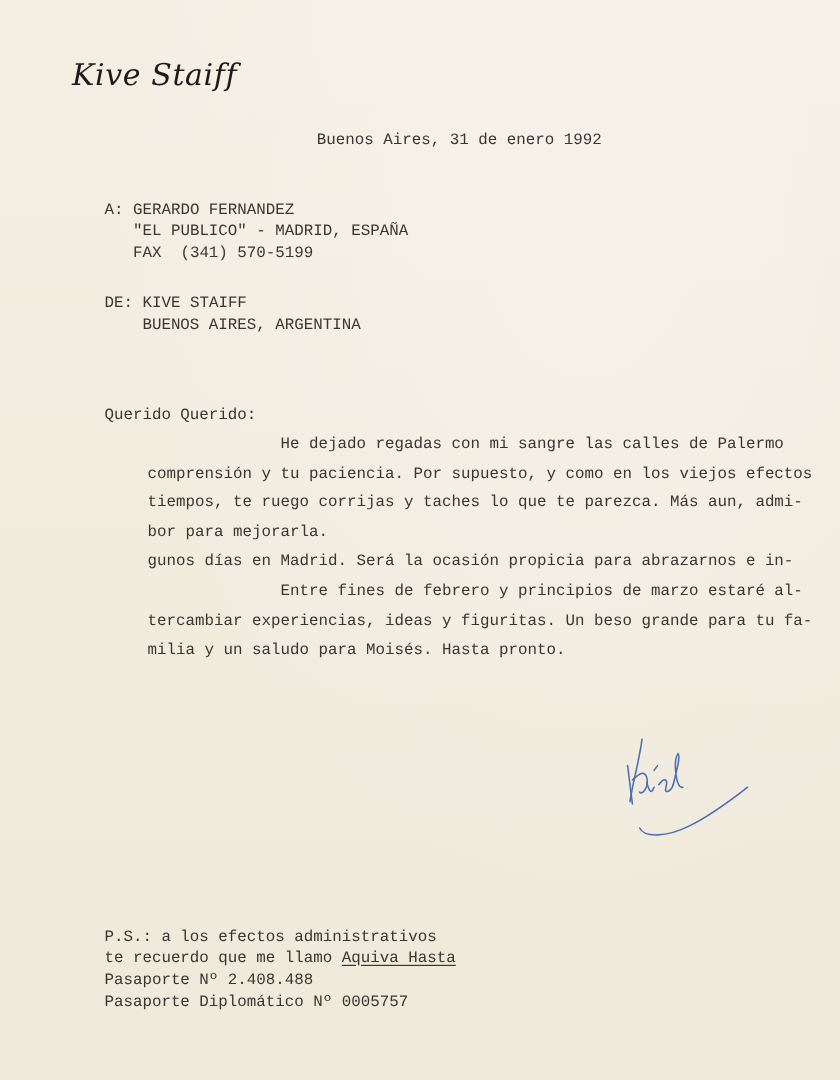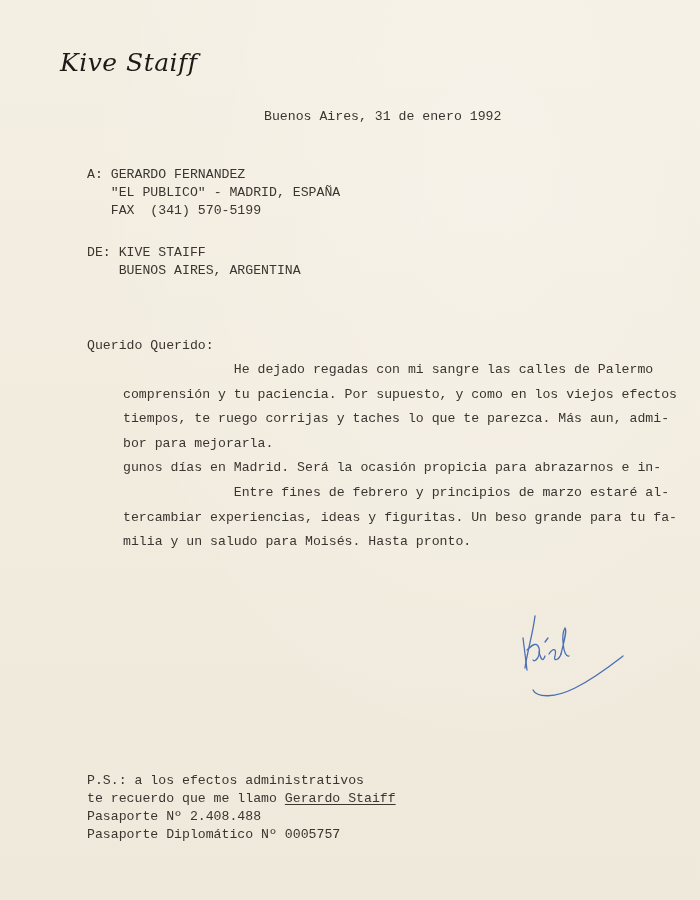--- a/index.html
+++ b/index.html
@@ -71,15 +71,15 @@
     <path d="M12 42 C18 36 22 34 24 40 C26 48 20 55 18 52"></path>
     <path d="M24 44 C26 52 28 54 30 48"></path>
     <path d="M30 34 L33 30"></path>
     <path d="M34 46 C38 40 42 40 40 48 C38 54 44 52 46 46"></path>
     <path d="M46 46 C50 30 52 22 50 20 C46 26 48 50 54 48"></path>
     <path d="M18 82 C22 90 40 90 60 80 C80 70 95 58 108 48"></path>
   </g>
 </svg>
 
 <div class="mono ps"><span>P.S.: a los efectos administrativos</span>
-<span>te recuerdo que me llamo </span><span class="underline">Gerardo Staiff</span>
+<span>te recuerdo que me llamo </span><span class="underline">Aquiva Hasta</span>
 <span>Pasaporte Nº 2.408.488</span>
 <span>Pasaporte Diplomático Nº 0005757</span></div>
 
 </body></html>

